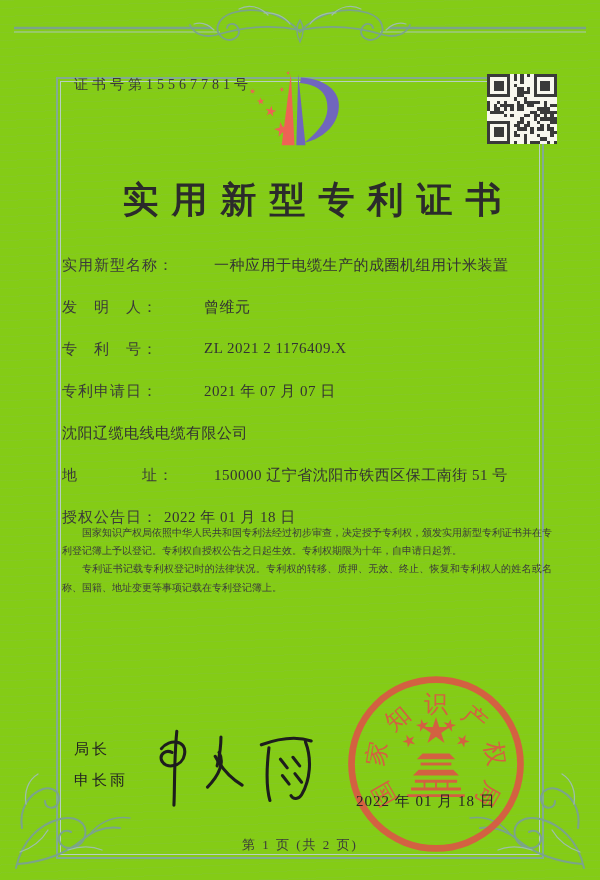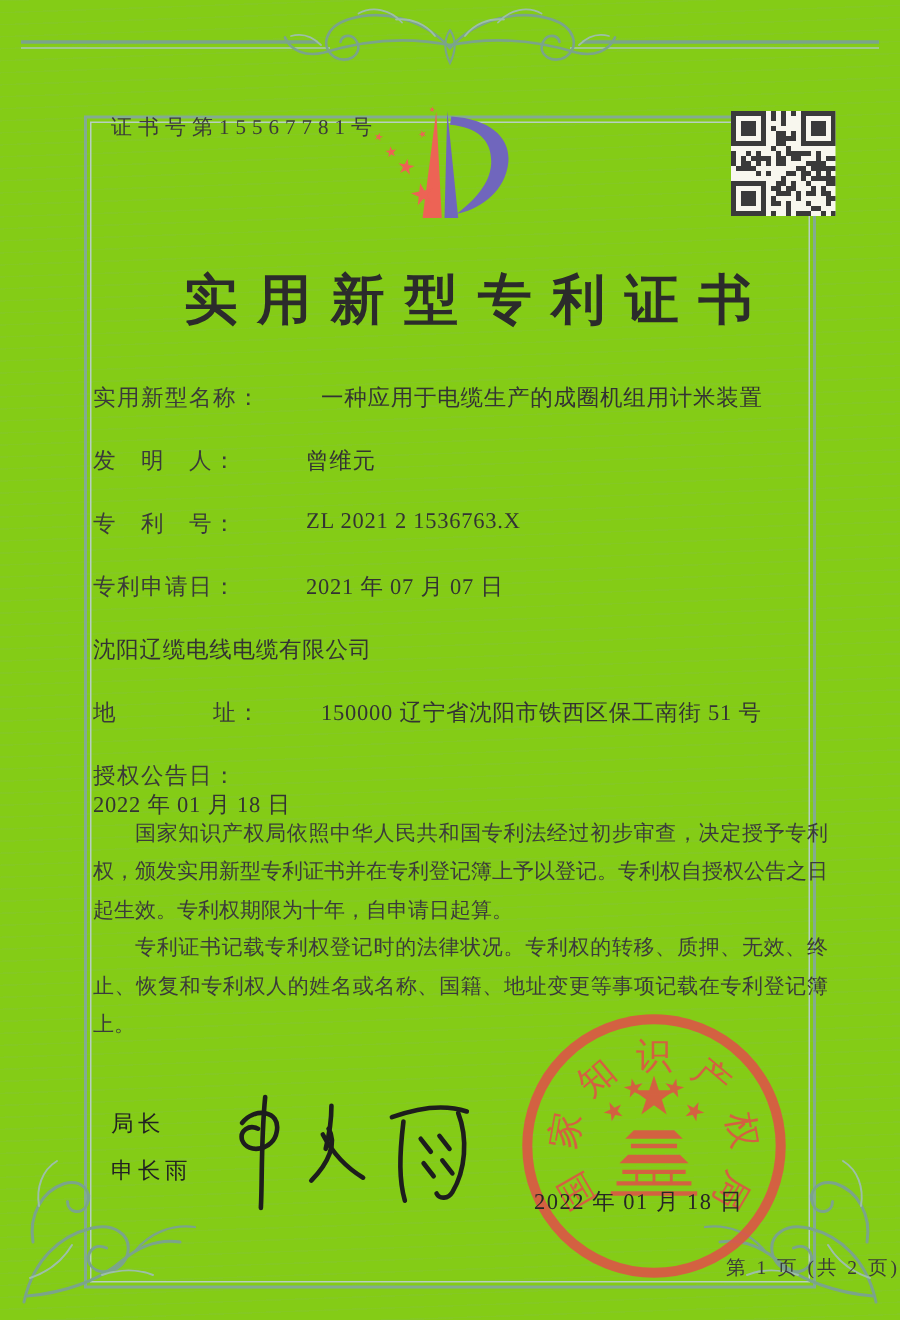--- a/index.html
+++ b/index.html
@@ -38,37 +38,37 @@
   .title{
     position:absolute;left:0;top:176px;width:100%;text-align:center;
     font-size:36px;letter-spacing:13px;font-weight:600;color:#2b2b2b;text-indent:13px;padding-left:12px;
   }
   .fields{position:absolute;left:62px;top:256px;width:478px;font-size:15px;}
   .field-row{display:flex;margin-bottom:23px;white-space:nowrap;gap:40px;}
   .field-label{flex:0 0 102px;letter-spacing:1px;color:#3a3a3a;}
   .field-value{color:#333;letter-spacing:0.5px;}
   .grant-row{display:flex;margin-bottom:0;}
   .grant-pair{display:flex;white-space:nowrap;}
-  .grant-pair.first{width:258px;flex-direction:column;}
+  .grant-pair.first{width:258px;}
   .grant-pair .field-label{flex:0 0 auto;margin-right:6px;}
   .paragraphs{
     position:absolute;left:62px;top:524px;width:490px;
-    font-size:14px;line-height:1.82;text-align:justify;color:#3b3b3b;margin-top:20px;
+    font-size:10px;line-height:1.82;text-align:justify;color:#3b3b3b;
   }
   .paragraphs p{margin:0;text-indent:2em;}
   .signer{position:absolute;left:74px;top:740px;font-size:15px;letter-spacing:3px;color:#222;}
   .signer div{margin-bottom:12px;}
   .signature{position:absolute;left:146px;top:716px;width:196px;height:96px;}
   .seal{position:absolute;left:340px;top:668px;width:192px;height:192px;opacity:0.88;}
   .seal-date{
     position:absolute;left:356px;top:792px;font-size:15px;letter-spacing:1px;color:#262626;
     white-space:nowrap;
   }
   .footer{
-    position:absolute;left:0;top:836px;width:100%;text-align:right;
+    position:absolute;left:0;top:836px;width:100%;text-align:center;
     font-size:13px;letter-spacing:2px;color:#3a3a3a;
   }
   .hidden-defs{position:absolute;width:0;height:0;overflow:hidden;}
 </style>
 </head>
 <body>
 
 <svg class="hidden-defs" aria-hidden="true">
   <defs>
     <path id="star5" d="M0,-10 L2.25,-3.09 L9.51,-3.09 L3.63,1.18 L5.88,8.09 L0,3.82 L-5.88,8.09 L-3.63,1.18 L-9.51,-3.09 L-2.25,-3.09 Z"></path>
@@ -289,21 +289,21 @@
     <div class="field-row">
       <span class="field-label">实用新型名称：</span>
       <span class="field-value">一种应用于电缆生产的成圈机组用计米装置</span>
     </div>
     <div class="field-row">
       <span class="field-label">发　明　人：</span>
       <span class="field-value">曾维元</span>
     </div>
     <div class="field-row">
       <span class="field-label">专　利　号：</span>
-      <span class="field-value">ZL 2021 2 1536763.X</span>
+      <span class="field-value">ZL 2021 2 1176409.X</span>
     </div>
     <div class="field-row">
       <span class="field-label">专利申请日：</span>
       <span class="field-value">2021 年 07 月 07 日</span>
     </div>
     <div class="field-row">
       <span class="field-value">沈阳辽缆电线电缆有限公司</span>
     </div>
     <div class="field-row">
       <span class="field-label">地　　　　址：</span>

